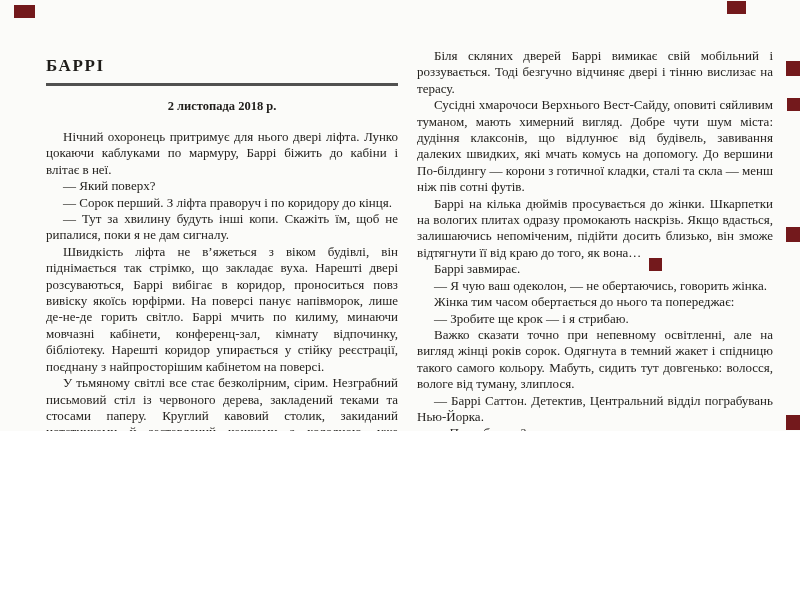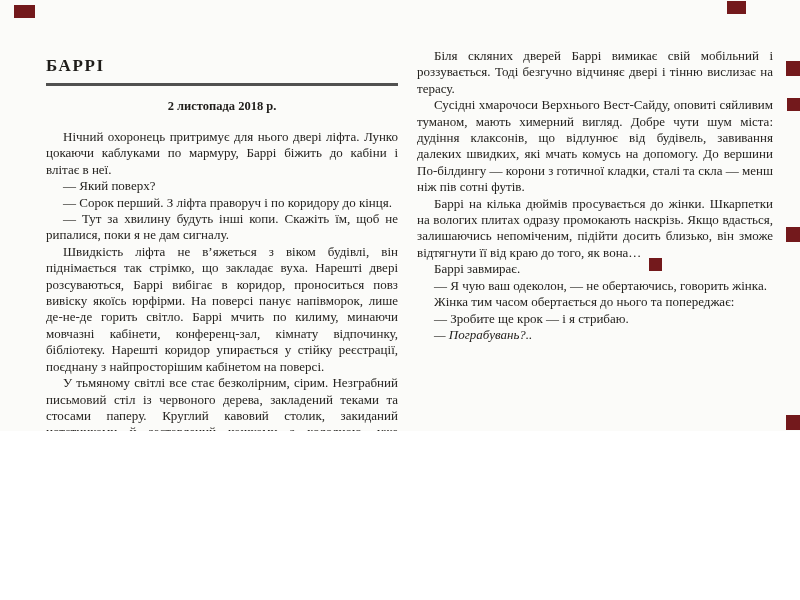--- a/index.html
+++ b/index.html
@@ -53,20 +53,22 @@
 
   <div class="right-col">
     <div class="body" id="right-body">
         <p class="para indent">Біля скляних дверей Баррі вимикає свій мобільний і роззувається. Тоді безгучно відчиняє двері і тінню вислизає на терасу.</p>
         <p class="para indent">Сусідні хмарочоси Верхнього Вест-Сайду, оповиті сяйливим туманом, мають химерний вигляд. Добре чути шум міста: дудіння клаксонів, що відлунює від будівель, завивання далеких швидких, які мчать комусь на допомогу. До вершини По-білдингу — корони з готичної кладки, сталі та скла — менш ніж пів сотні футів.</p>
         <p class="para indent">Баррі на кілька дюймів просувається до жінки. Шкарпетки на вологих плитах одразу промокають наскрізь. Якщо вдасться, залишаючись непоміченим, підійти досить близько, він зможе відтягнути її від краю до того, як вона…</p>
         <p class="para indent">Баррі завмирає.</p>
         <p class="para indent">— Я чую ваш одеколон, — не обертаючись, говорить жінка.</p>
         <p class="para indent">Жінка тим часом обертається до нього та попереджає:</p>
         <p class="para indent">— Зробите ще крок — і я стрибаю.</p>
+        <p class="para indent">Важко сказати точно при непевному освітленні, але на вигляд жінці років сорок. Одягнута в темний жакет і спідницю такого самого кольору. Мабуть, сидить тут довгенько: волосся, вологе від туману, злиплося.</p>
+        <p class="para indent">— Баррі Саттон. Детектив, Центральний відділ пограбувань Нью-Йорка.</p>
         <p class="para indent italic">— Пограбувань?..</p>
       </div>
   </div>
 
   <div class="footer footer-left">
     <span class="pgnum">6</span><span class="condensed">RECURSION</span>
     <span class="byline">by Blake Crouch</span>
   </div>
 
   <div class="footer footer-right">

